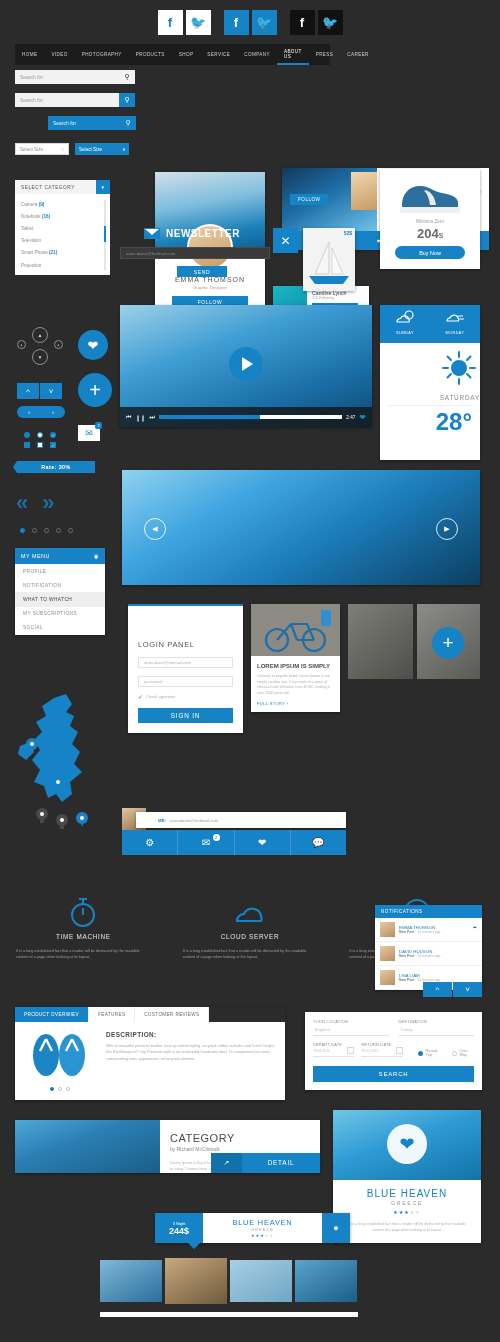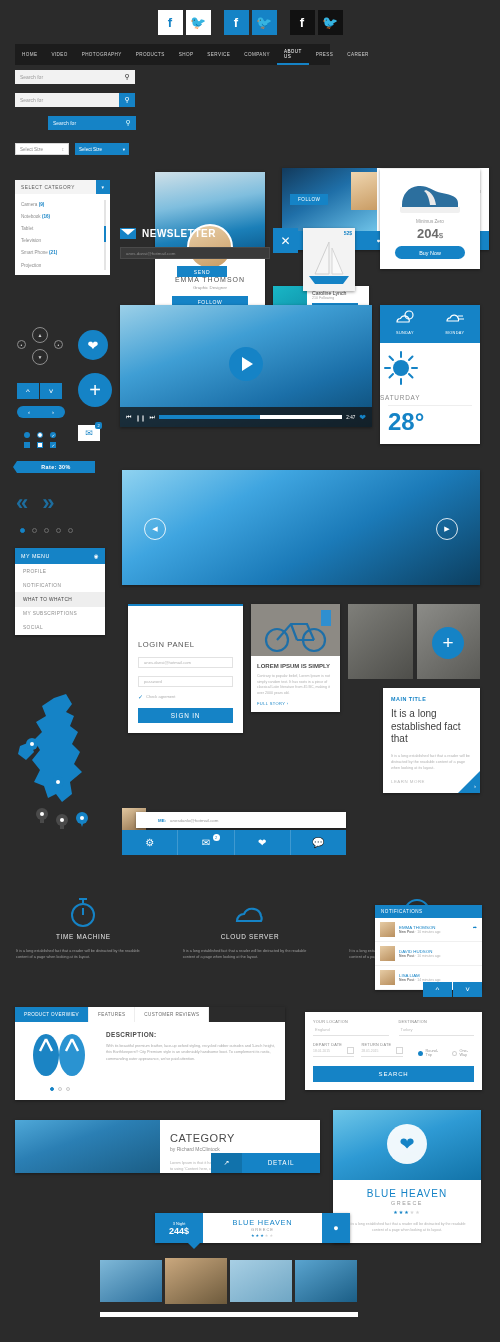--- a/index.html
+++ b/index.html
@@ -133,21 +133,21 @@
   
   .shoe { top:169px; left:380px; width:100px; background:#fff; padding:8px 0 10px; text-align:center; }
   .shoe .img { height:42px; display:flex; align-items:center; justify-content:center; }
   .shoe .t { font-size:4.6px; color:#9a9a9a; }
   .shoe .p { font-size:13px; color:#6b6b6b; margin:2px 0 5px; }
   .shoe .p span { font-size:8px; }
   .shoe .buy { margin:0 auto; width:70px; height:13px; border-radius:7px; background:#1583c6; color:#fff; font-size:5.4px; display:flex; align-items:center; justify-content:center; }
 
   
   .news { top:228px; left:120px; width:150px; }
-  .news .hd { display:flex; align-items:flex-end; gap:6px; }
+  .news .hd { display:flex; align-items:flex-end; gap:6px;margin-left:24px; }
   .news .env { width:16px; height:11px; background:#1583c6; position:relative; }
   .news .env:after { content:""; position:absolute; left:1px; top:1px; border-left:7px solid transparent; border-right:7px solid transparent; border-top:6px solid #fff; }
   .news h3 { font-size:10px; letter-spacing:.5px; }
   .news .input { margin-top:8px; height:12px; background:#3a3a3a; border:1px solid #4a4a4a; font-size:4.4px; color:#8a8a8a; display:flex; align-items:center; padding-left:5px; }
   .news .send { margin-top:7px; margin-left:57px; width:50px; height:11px; background:#1583c6; font-size:5px; letter-spacing:.6px; display:flex; align-items:center; justify-content:center; }
 
   .closebox { top:228px; left:273px; width:25px; height:25px; background:#1583c6; display:flex; align-items:center; justify-content:center; font-size:12px; }
   .boat { top:228px; left:303px; width:52px; height:63px; background:#f3f3f3; position:relative; }
   .boat .price { position:absolute; right:3px; top:2px; font-size:5px; color:#1583c6; font-weight:bold; }
 
@@ -159,21 +159,21 @@
   .video .track { flex:1; height:4px; background:#fff; position:relative; }
   .video .track i { position:absolute; left:0; top:0; height:4px; width:55%; background:#1583c6; }
   .video .time { font-size:4.6px; }
   .video .hrt { color:#1583c6; font-size:8px; }
 
   
   .weather { top:305px; left:380px; width:100px; background:#fff; }
   .weather .top { height:38px; background:#1583c6; display:flex; }
   .weather .wcol { flex:1; text-align:center; padding-top:5px; }
   .weather .wcol .lbl { font-size:3.8px; letter-spacing:.4px; margin-top:2px; }
-  .weather .mid { text-align:left; padding:6px 0 8px; }
+  .weather .mid { text-align:right; padding:6px 0 24px; }
   .weather .day { font-size:6.4px; color:#8a8a8a; letter-spacing:.8px; margin-top:3px; }
   .weather .temp { font-size:24px; color:#1583c6; font-weight:bold; border-top:1px solid #eee; margin:4px 8px 0; padding-top:2px; }
 
   
   .hero { top:470px; left:122px; width:358px; height:115px; background:linear-gradient(150deg,#8fd2f0 0%,#3fa5e0 30%,#1b7ab8 60%,#0c3f60 100%); display:flex; align-items:center; justify-content:center; }
   .hero h2 { font-size:17px; letter-spacing:1.5px; text-align:center; }
   .hero .sub { font-size:7px; letter-spacing:2px; text-align:center; margin-top:2px; font-weight:bold; }
   .hero .narr { position:absolute; top:48px; width:22px; height:22px; border-radius:50%; border:1.4px solid rgba(255,255,255,.85); display:flex; align-items:center; justify-content:center; font-size:7px; }
 
   
@@ -640,28 +640,20 @@
       <h4>LOREM IPSUM IS SIMPLY</h4>
       <p>Contrary to popular belief, Lorem Ipsum is not simply random text. It has roots in a piece of classical Latin literature from 45 BC, making it over 2000 years old.</p>
       <div class="fs">FULL STORY ›</div>
     </div>
   </div>
 
   <div class="abs bike"></div>
   <div class="abs bike2"></div>
   <div class="abs circ-btn plusbig" style="font-size:19px;">+</div>
 
-  <div class="abs maintitle shadow">
-    <div class="kicker">MAIN TITLE</div>
-    <h3>It is a long established fact that</h3>
-    <p>It is a long established fact that a reader will be distracted by the readable content of a page when looking at its layout.</p>
-    <div class="lm">LEARN MORE</div>
-    <div class="corner"></div>
-    <div class="carat">›</div>
-  </div>
 
   <div class="abs mailav"></div>
   <div class="abs mailbar shadow">
     <b>ME:</b>
     <span>anesdanlo@hotmail.com</span>
   </div>
   <div class="abs iconbar">
     <div class="ib">⚙</div>
     <div class="ib">✉<span class="bdg">2</span></div>
     <div class="ib">❤</div>

